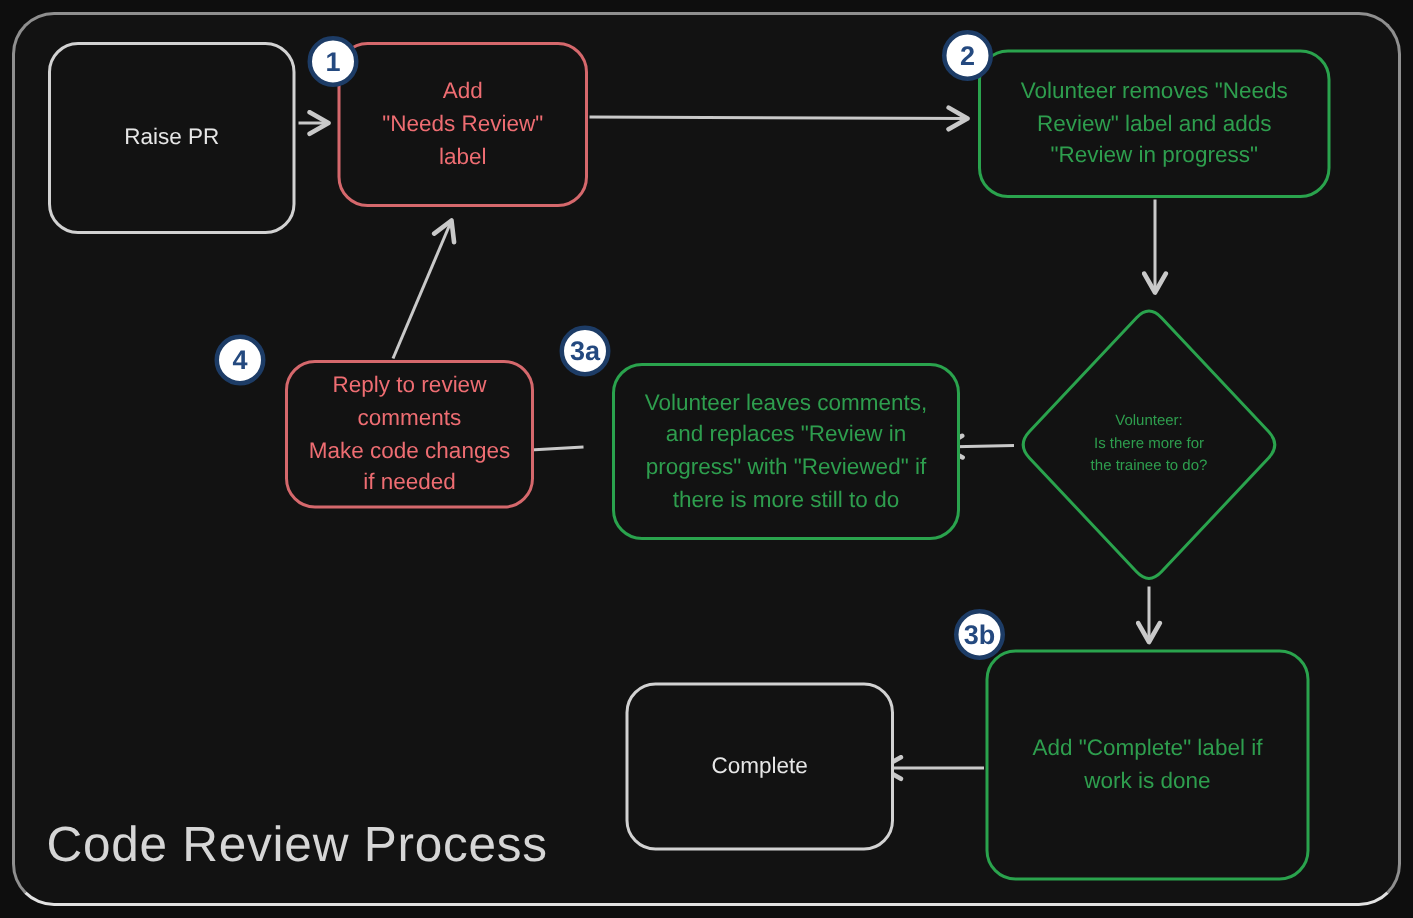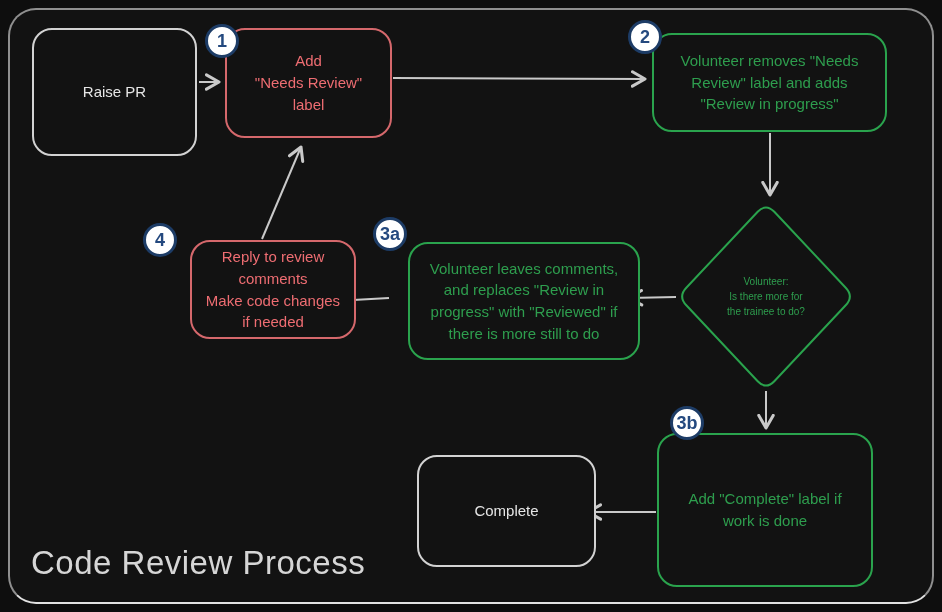--- a/index.html
+++ b/index.html
@@ -154,17 +154,17 @@
   </div>
 
   <div class="node neutral" style="left:417px; top:455px; width:179px; height:112px;">
     <div class="node-label">Complete</div>
   </div>
 
   <div class="badge" style="left:205px; top:24px;">1</div>
   <div class="badge" style="left:628px; top:20px;">2</div>
   <div class="badge" style="left:373px; top:217px;">3a</div>
   <div class="badge" style="left:143px; top:223px;">4</div>
-  <div class="badge" style="left:670px; top:406px;">3b</div>
+  <div class="badge" style="left:636px; top:406px;">3b</div>
 
   <div class="diagram-title">Code Review Process</div>
 
 </div>
 
 </body></html>

